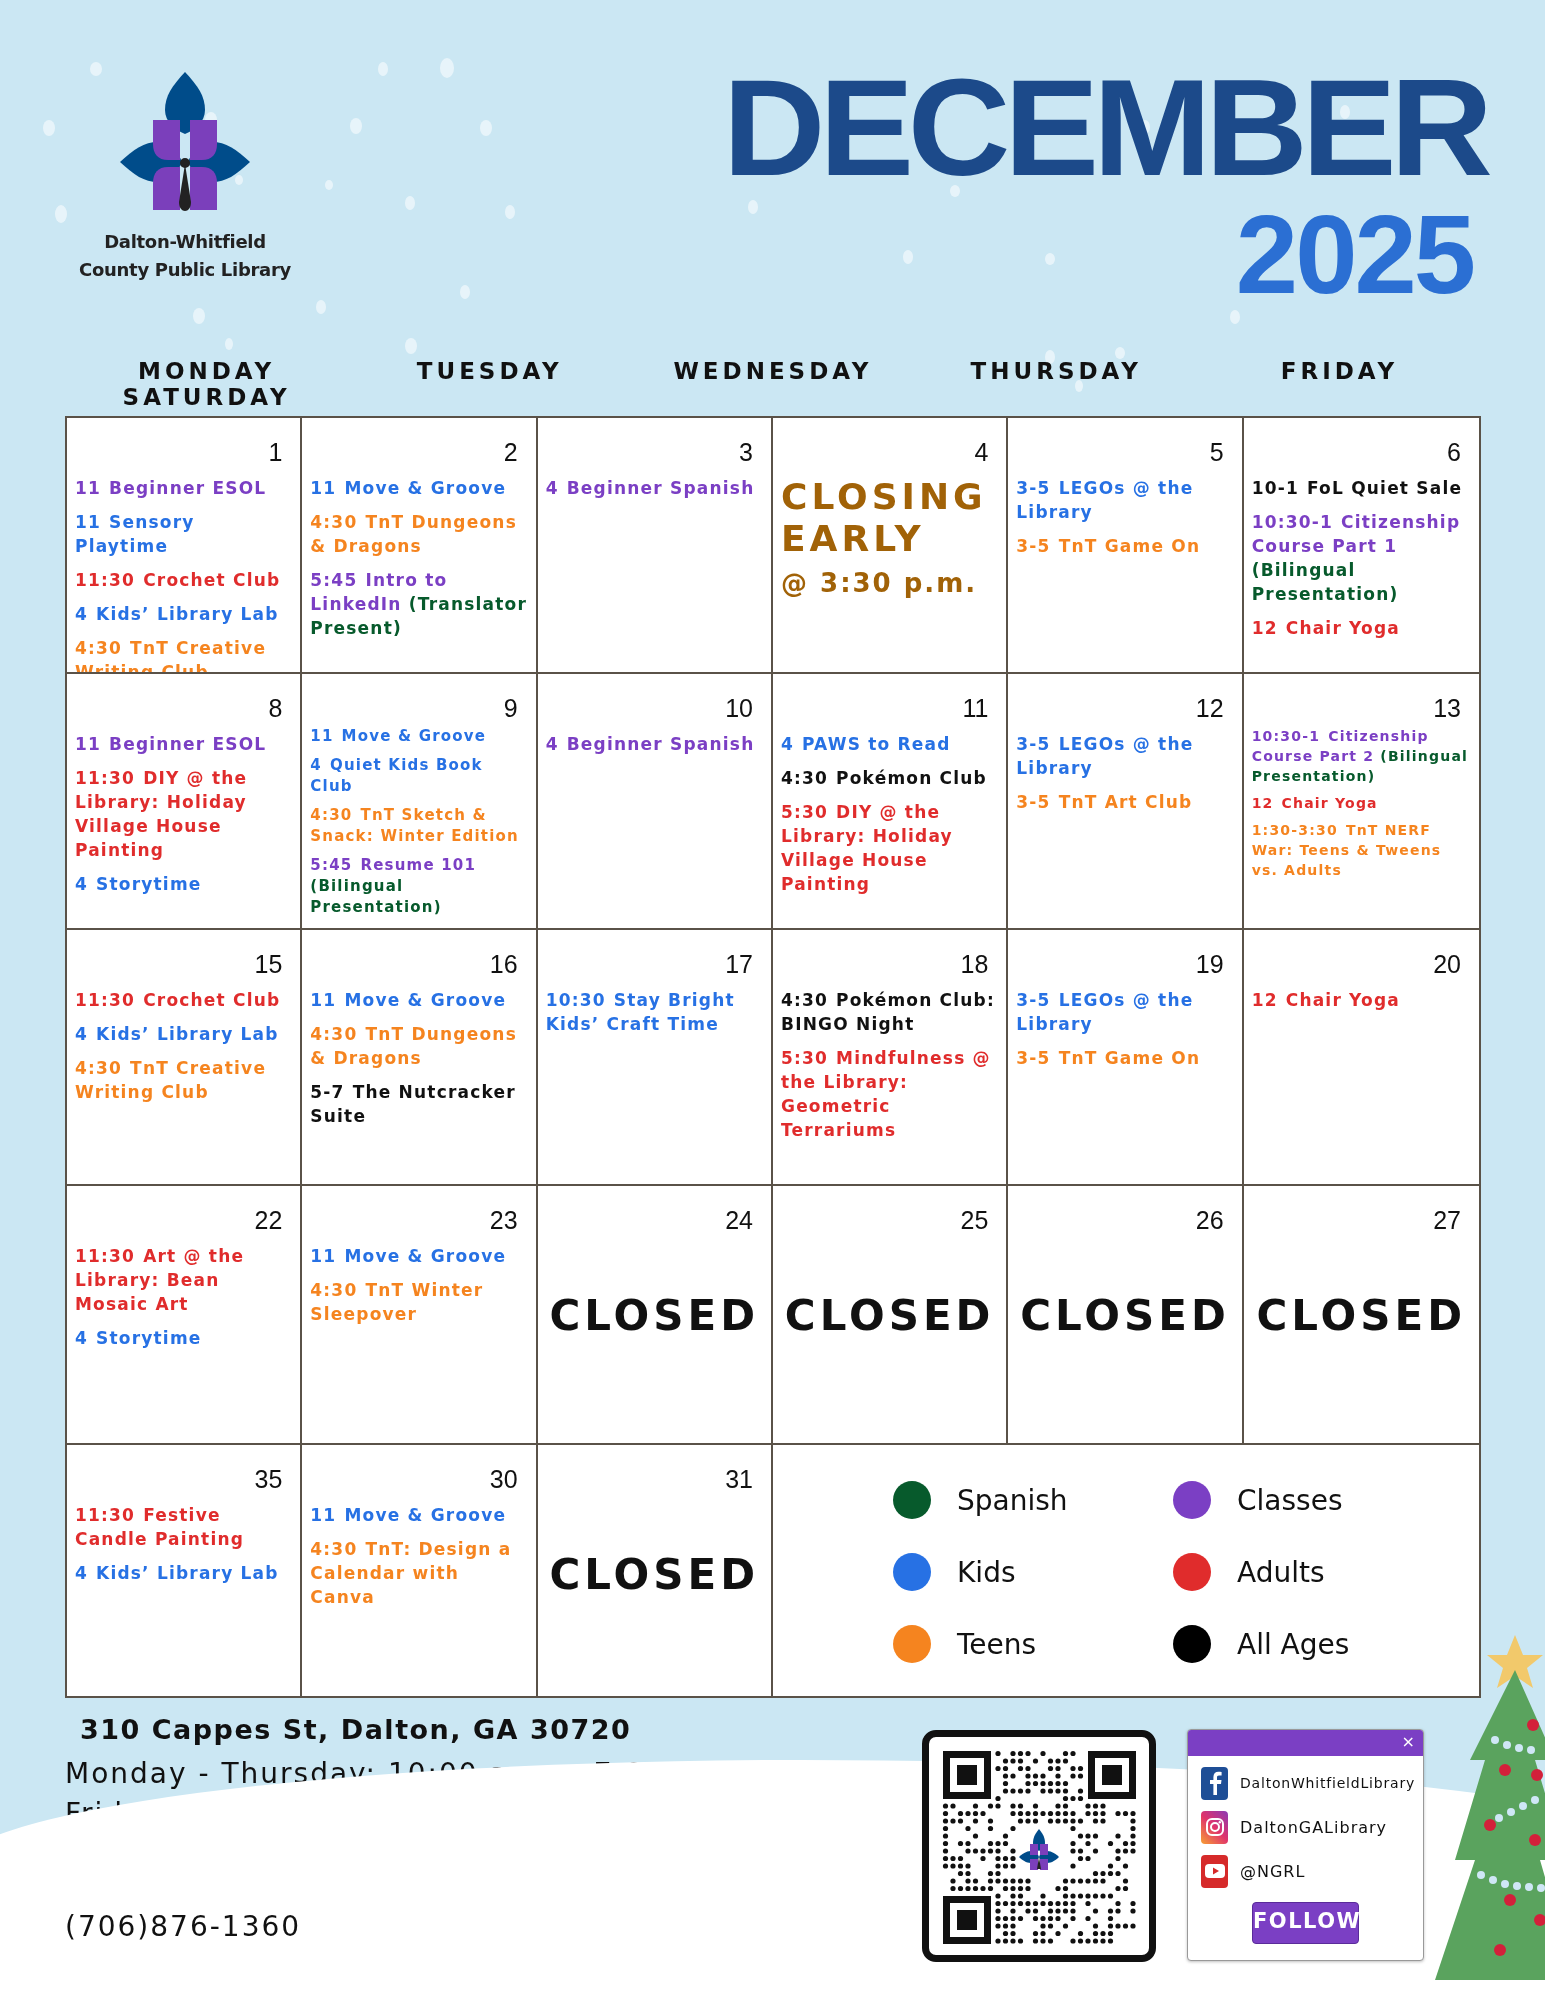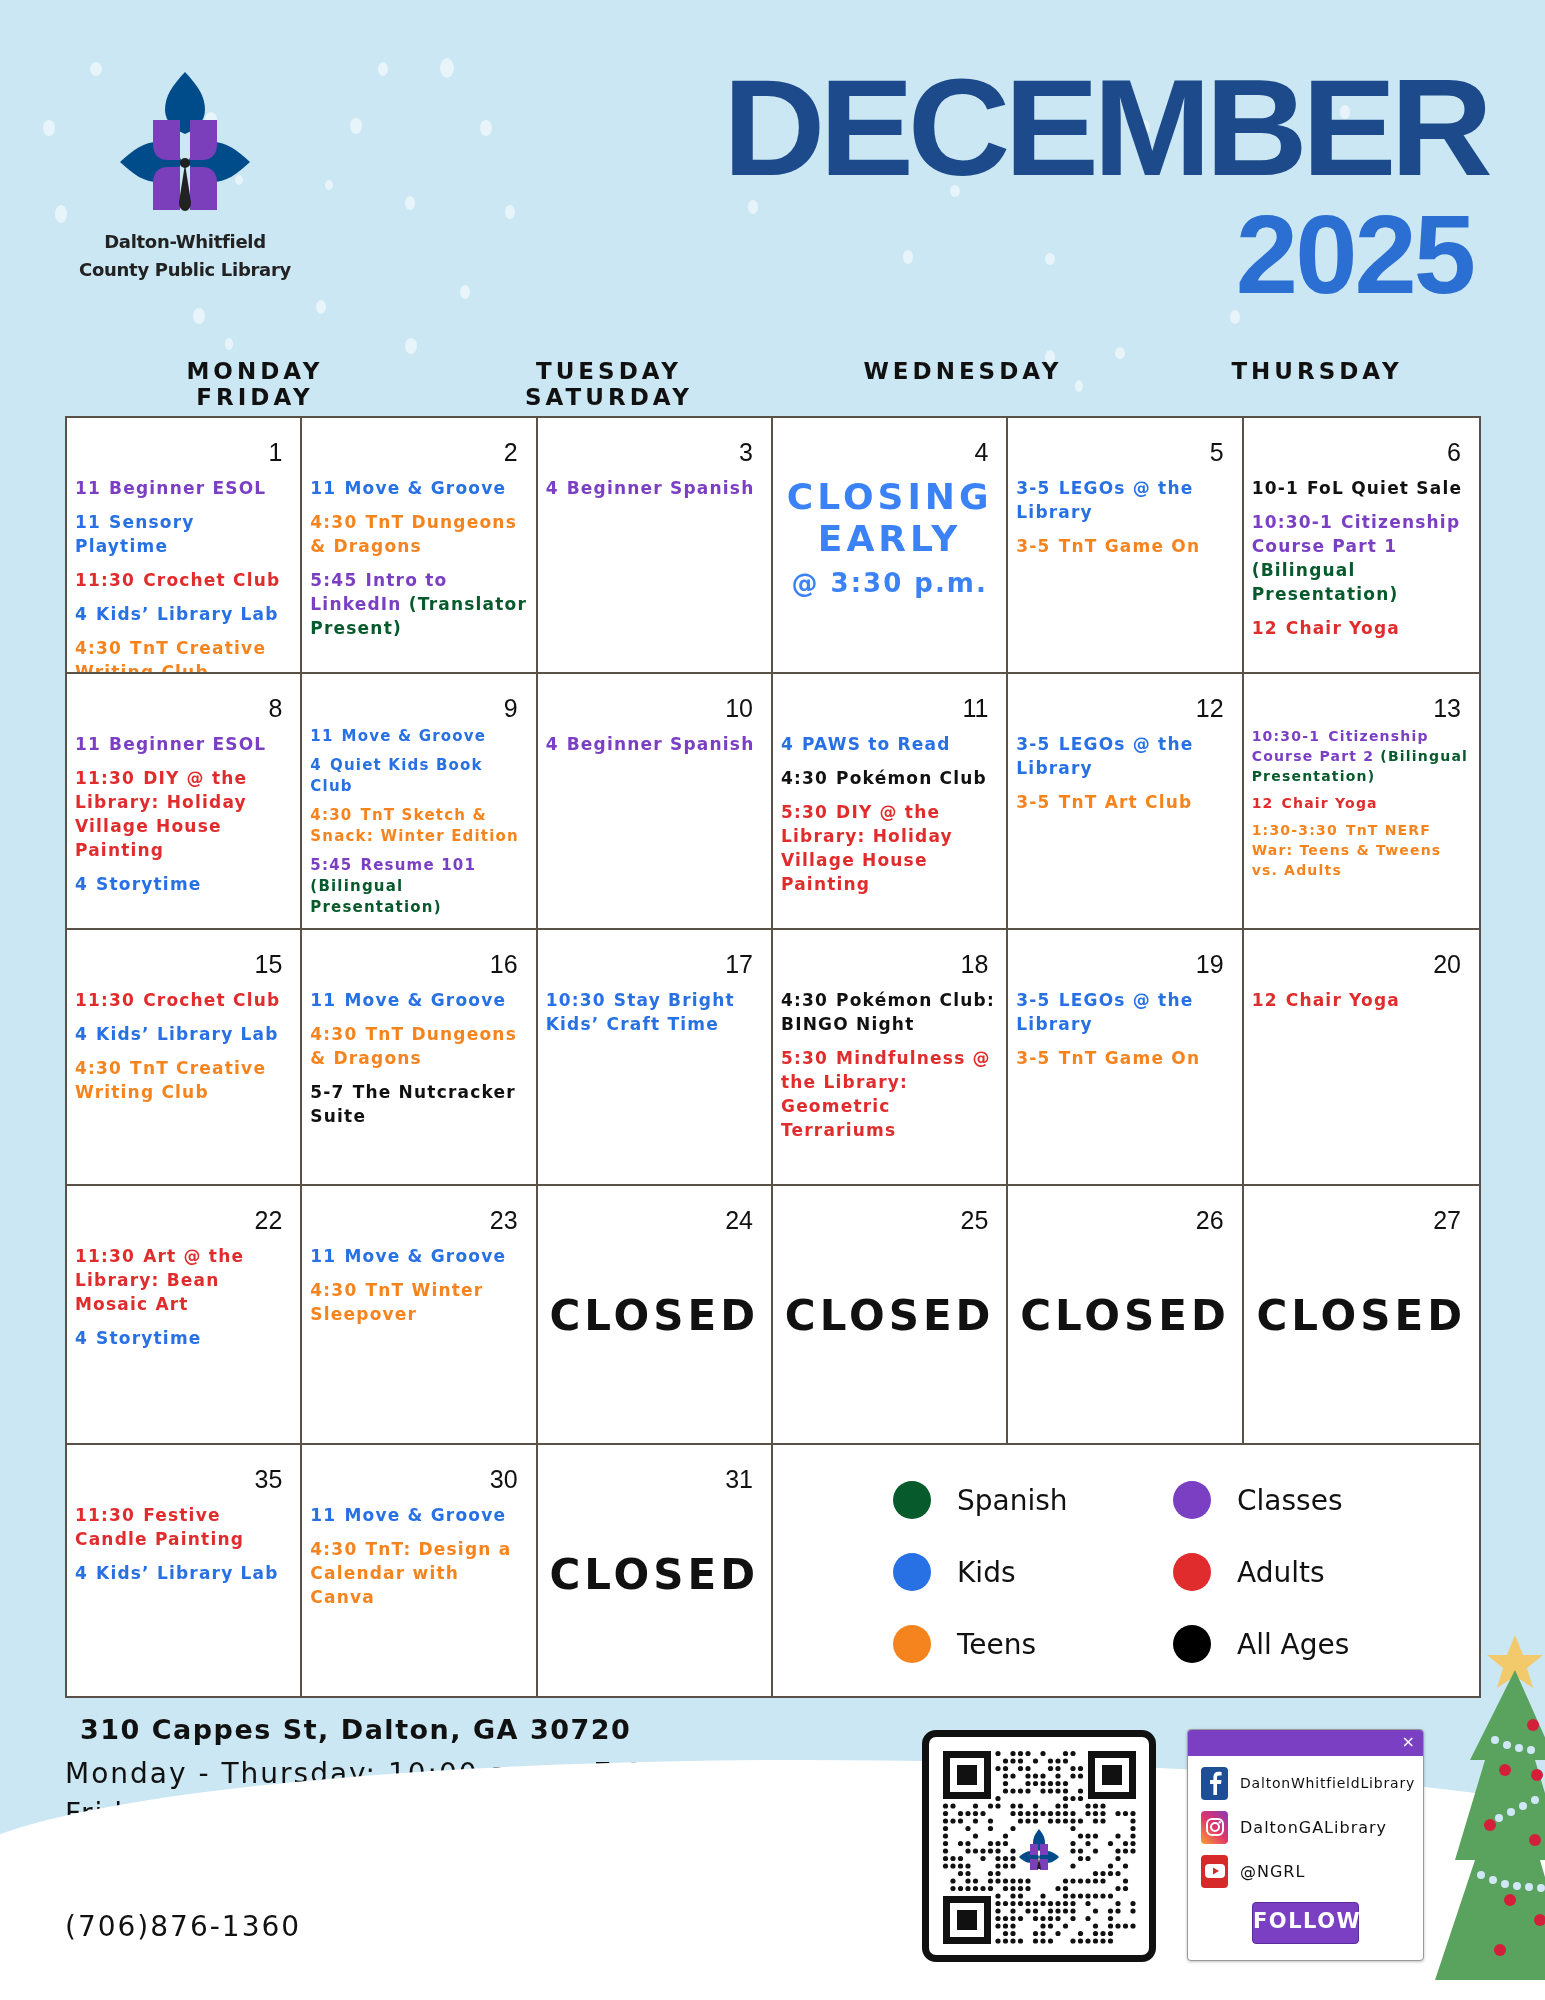--- a/index.html
+++ b/index.html
@@ -22,22 +22,22 @@
     font-family: "Liberation Sans", sans-serif; font-weight: bold;
     font-size: 138px; line-height: 130px; color: #1c4a8a; letter-spacing: -6px;
     transform: scaleX(1.03); transform-origin: right;
   }
   .title-year {
     position: absolute; right: 72px; top: 200px;
     font-family: "Liberation Sans", sans-serif; font-weight: bold;
     font-size: 112px; line-height: 110px; color: #2b6fd3; letter-spacing: -3px;
   }
   .day-headers {
-    position: absolute; left: 78px; top: 358px; width: 1416px;
-    display: grid; grid-template-columns: repeat(4, 1fr);
+    position: absolute; left: 65px; top: 358px; width: 1416px;
+    display: grid; grid-template-columns: repeat(5, 1fr);
   }
   .day-headers div {
     text-align: center; font-family: "DejaVu Sans", sans-serif; font-weight: bold;
     font-size: 23px; letter-spacing: 4px; color: #111;
   }
   .grid {
     position: absolute; left: 65px; top: 416px; width: 1416px;
     display: grid; grid-template-columns: repeat(6, 1fr);
     grid-template-rows: 256px 256px 256px 259px 251px;
     border: 2px solid #5a5248; background: #fff;
@@ -64,22 +64,22 @@
   .c-teens { color: #f5841f; }
   .c-classes { color: #7b3fc4; }
   .c-adults { color: #e02c2c; }
   .c-all { color: #111; }
   .closed {
     position: absolute; left: 0; right: 0; top: 105px; text-align: center;
     font-family: "DejaVu Sans", sans-serif; font-weight: bold; font-size: 42px;
     letter-spacing: 4px; color: #111;
   }
   .closing-early {
-    text-align: center; font-family: "DejaVu Sans", sans-serif; font-weight: bold;
-    color: #3b82f6; margin-top: 0;
+    font-family: "DejaVu Sans", sans-serif; font-weight: bold;
+    color: #a16207; margin-top: 0;
   }
   .closing-early .big { font-size: 36px; letter-spacing: 4px; line-height: 42px; display: block; }
   .closing-early .sub { font-size: 26px; letter-spacing: 2px; line-height: 46px; display: block; }
   .legend-cell {
     grid-column: span 3; border-right: none; border-bottom: none;
     padding: 36px 0 0 120px;
   }
   .legend {
     display: grid; grid-template-columns: 280px 240px; row-gap: 34px;
   }

